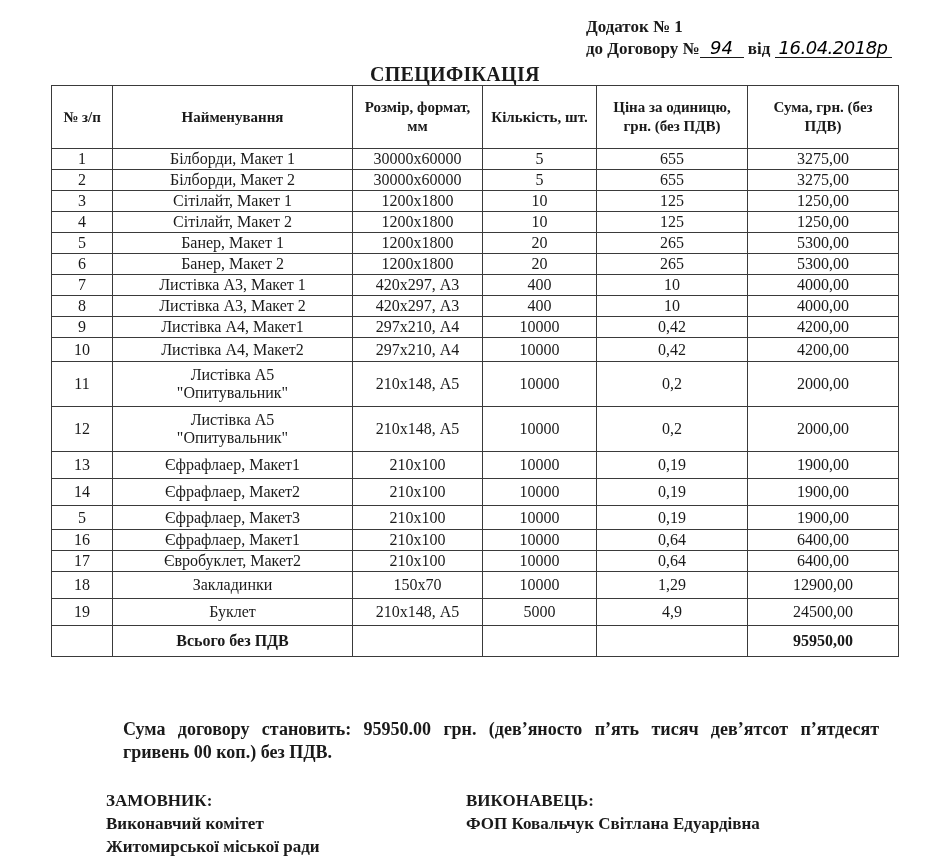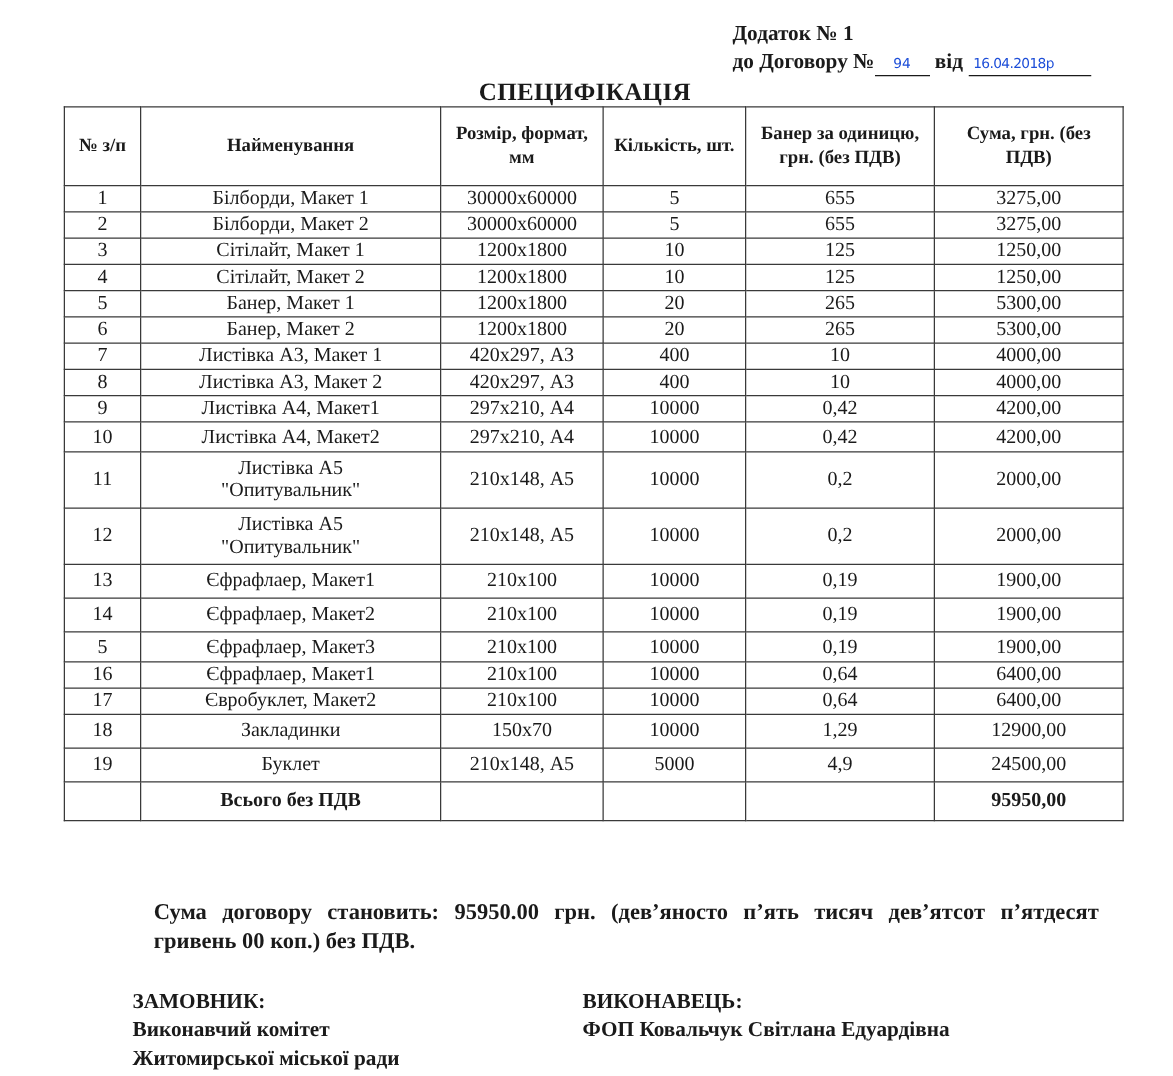--- a/index.html
+++ b/index.html
@@ -18,38 +18,38 @@
     .annex {
       position: absolute;
       left: 586px;
       top: 16px;
       font-weight: bold;
       font-size: 17px;
       line-height: 22px;
     }
     .annex .hand {
       font-family: "DejaVu Sans", sans-serif;
+      font-style: italic;
       font-weight: normal;
-      color: #1d4ed8;
+      color: #000000;
       border-bottom: 1.5px solid #1a1a1a;
       display: inline-block;
       padding: 0 4px;
       line-height: 18px;
-      font-size: 11px;
+      font-size: 18px;
     }
     .annex .hand.num { min-width: 36px; text-align: center; }
     .annex .hand.date { min-width: 90px; letter-spacing: -0.5px; }
     .title {
       position: absolute;
       left: 370px;
       top: 63px;
       font-weight: bold;
       font-size: 20px;
       letter-spacing: 0.3px;
-      margin-left: 13px;
     }
     table.spec {
       position: absolute;
       left: 51px;
       top: 85px;
       border-collapse: collapse;
       font-size: 16px;
       table-layout: fixed;
     }
     table.spec td, table.spec th {
@@ -125,21 +125,21 @@
       <col class="c4">
       <col class="c5">
       <col class="c6">
   </colgroup>
   <thead>
     <tr>
       <th>№ з/п</th>
       <th>Найменування</th>
       <th>Розмір, формат, мм</th>
       <th>Кількість, шт.</th>
-      <th>Банер за одиницю, грн. (без ПДВ)</th>
+      <th>Ціна за одиницю, грн. (без ПДВ)</th>
       <th>Сума, грн. (без ПДВ)</th>
     </tr>
   </thead>
   <tbody>
     <tr class="r22">
       <td class="c">1</td>
       <td class="l">Білборди, Макет 1</td>
       <td class="l">30000x60000</td>
       <td class="c">5</td>
       <td class="c">655</td>

